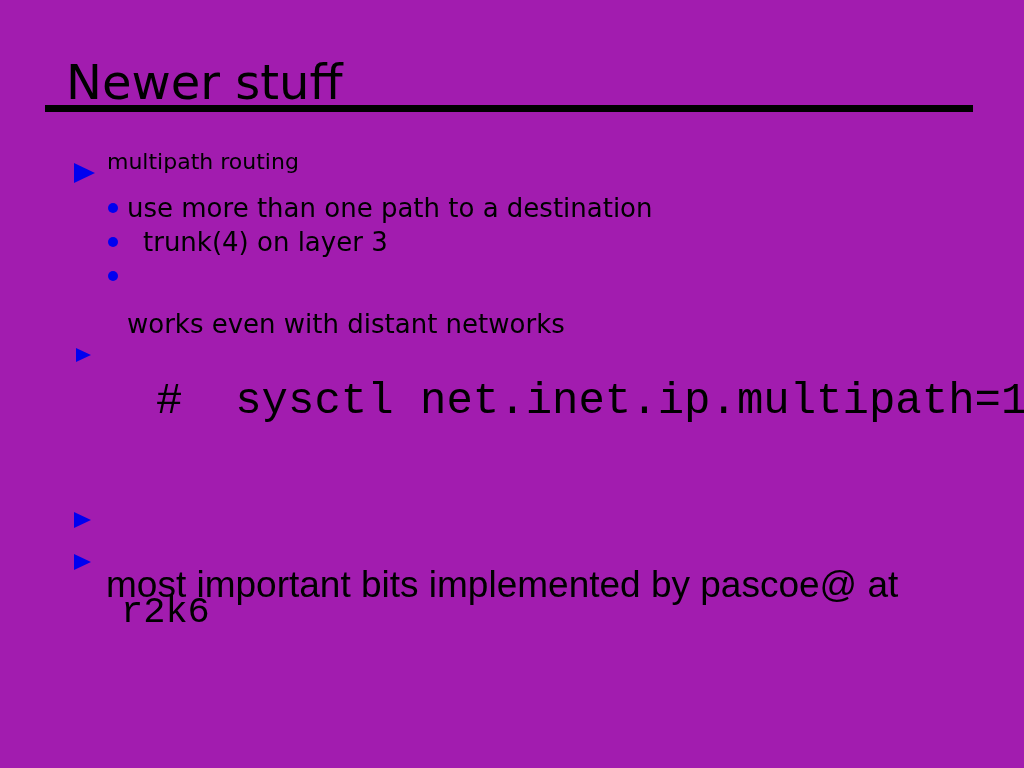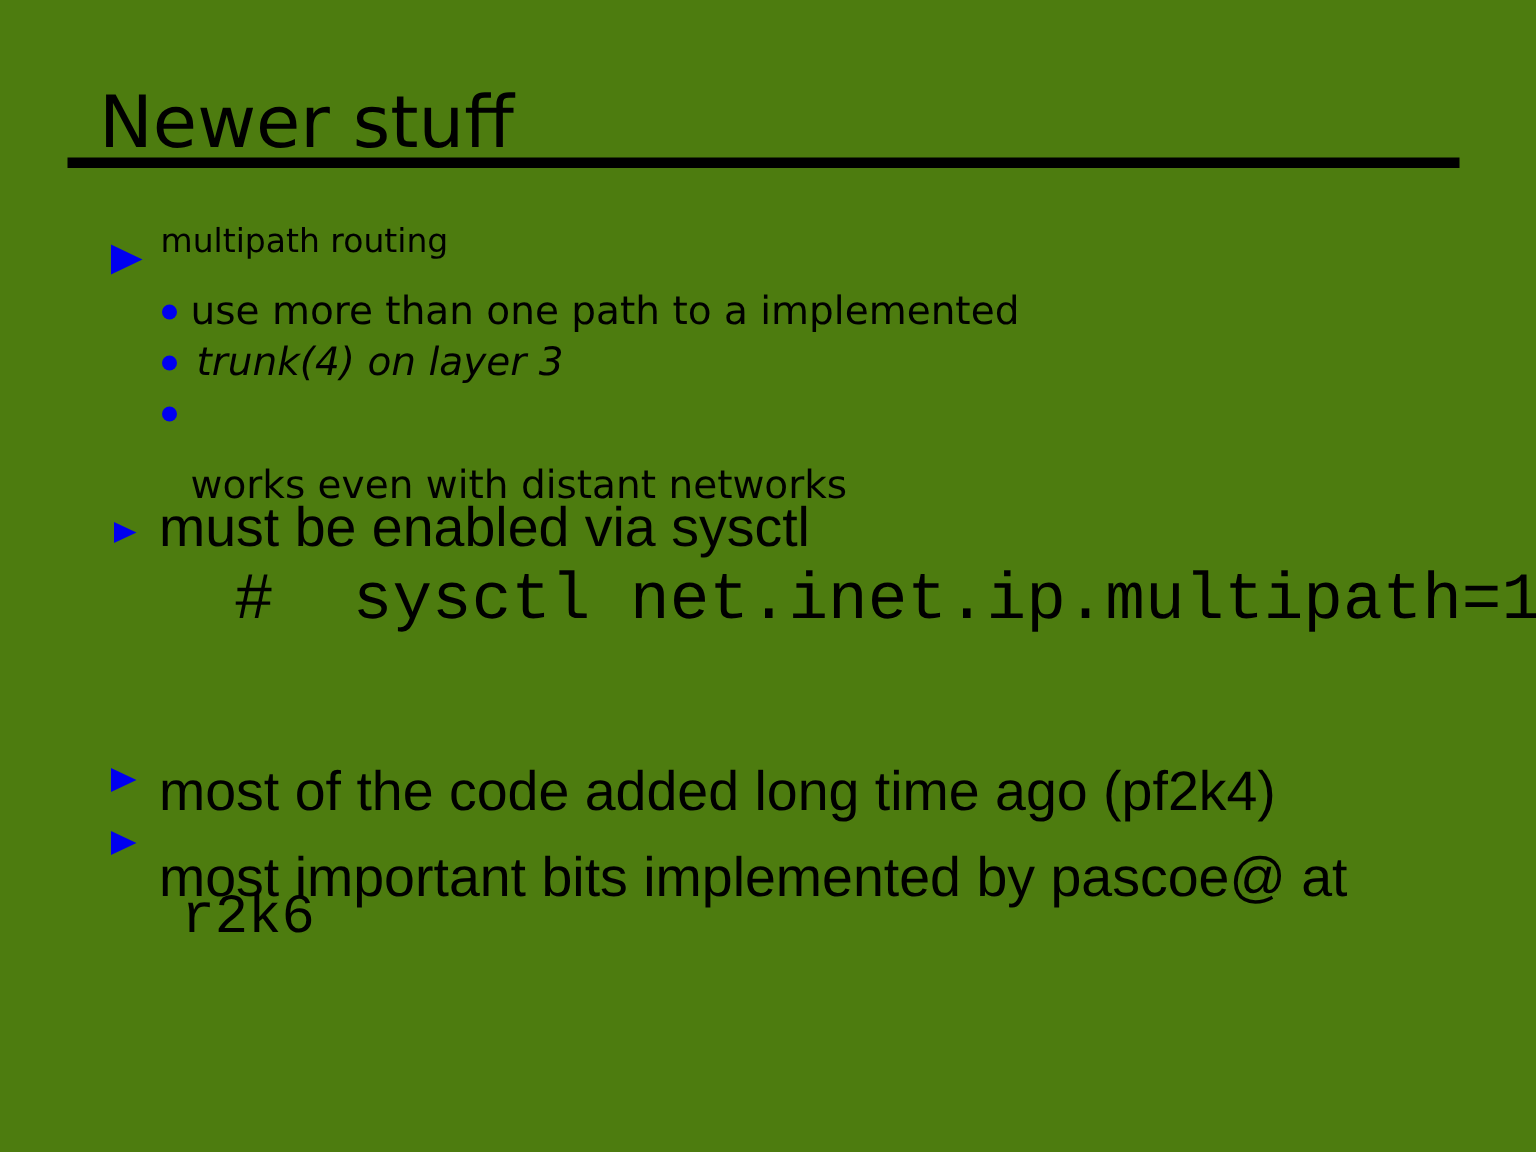--- a/index.html
+++ b/index.html
@@ -4,21 +4,21 @@
 <style>
   html, body {
     margin: 0;
     padding: 0;
     background: #ffffff;
   }
   .slide {
     position: relative;
     width: 1024px;
     height: 768px;
-    background: #4d7c0f;
+    background: #a21caf;
     overflow: hidden;
     font-family: "DejaVu Sans", sans-serif;
     color: #000000;
   }
   .abs { position: absolute; }
 
   .title {
     left: 66px;
     top: 58px;
     font-size: 48px;
@@ -84,32 +84,30 @@
 
 <div class="slide">
 
   <div class="abs title">Newer stuff</div>
   <div class="abs title-rule"></div>
 
   <div class="abs tri tri-lg" style="left:74px; top:163px;"></div>
   <div class="abs h1-text" style="left:107px; top:150px;">multipath routing</div>
 
   <div class="abs dot" style="left:108px; top:203px;"></div>
-  <div class="abs sub-text" style="left:127px; top:194px;">use more than one path to a implemented</div>
+  <div class="abs sub-text" style="left:127px; top:194px;">use more than one path to a destination</div>
 
   <div class="abs dot" style="left:108px; top:237px;"></div>
-  <div class="abs sub-text" style="left:131px; top:228px;font-style:italic;">trunk(4) on layer 3</div>
+  <div class="abs sub-text" style="left:143px; top:228px;">trunk(4) on layer 3</div>
 
   <div class="abs dot" style="left:108px; top:271px;"></div>
   <div class="abs sub-text" style="left:127px; top:262px;margin-top:48px;">works even with distant networks</div>
 
   <div class="abs tri tri-sm" style="left:76px; top:348px;"></div>
-  <div class="abs narrow" style="left:106px; top:333px;">must be enabled via sysctl</div>
   <div class="abs code" style="left:156px; top:377px;">#  sysctl net.inet.ip.multipath=1</div>
 
   <div class="abs tri tri-md" style="left:74px; top:512px;"></div>
-  <div class="abs narrow" style="left:106px; top:509px;">most of the code added long time ago (pf2k4)</div>
 
   <div class="abs tri tri-md" style="left:74px; top:554px;"></div>
   <div class="abs narrow" style="left:106px; top:566px;">most important bits implemented by pascoe@ at</div>
   <div class="abs narrow" style="left:121px; top:593px;font-family:Liberation Mono, monospace;">r2k6</div>
 
 </div>
 
 </body></html>

